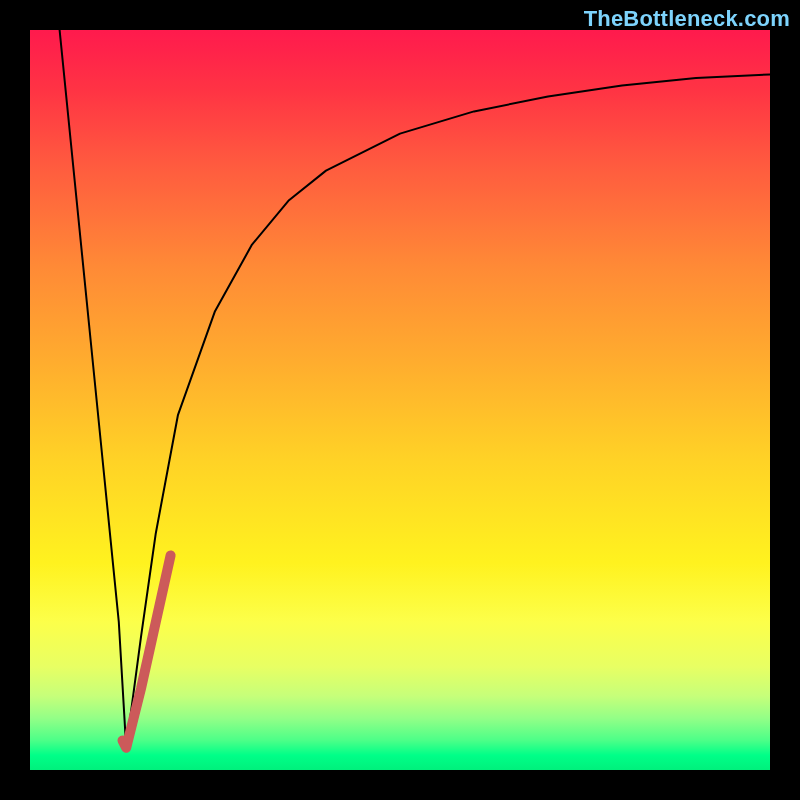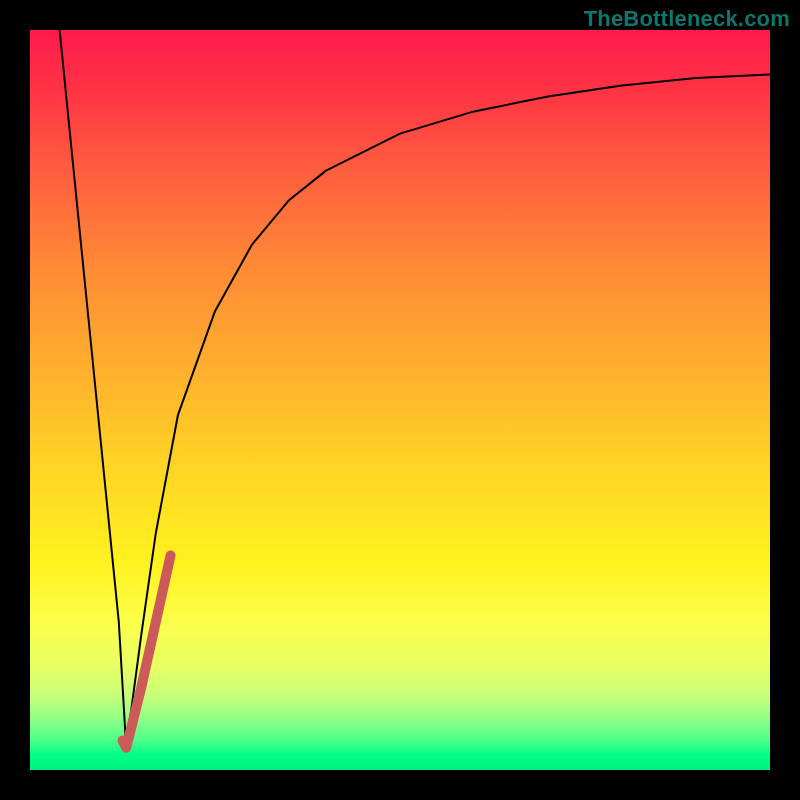--- a/index.html
+++ b/index.html
@@ -37,21 +37,21 @@
       #93ff87 93%,
       #4cff88 96%,
       #00ff88 98%,
       #00f07c 100%
     );
   }
   .watermark {
     position: absolute;
     top: 6px;
     right: 10px;
-    color: #0f766e;
+    color: #7dd3fc;
     font-size: 22px;
     font-weight: 600;
     letter-spacing: 0.2px;
     user-select: none;
   }
   svg.curves {
     position: absolute;
     left: 0;
     top: 0;
     width: 740px;

